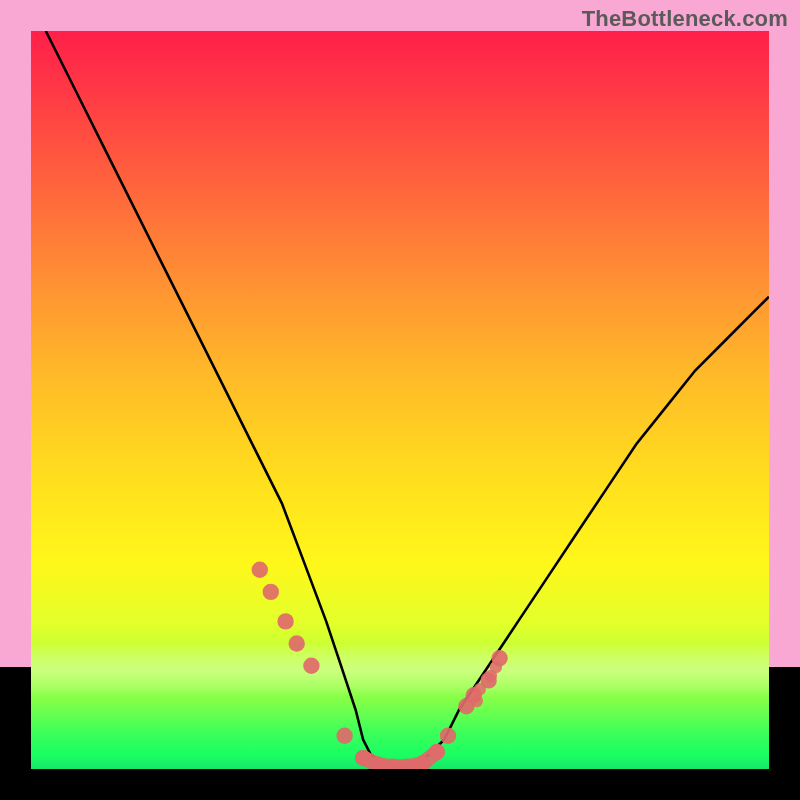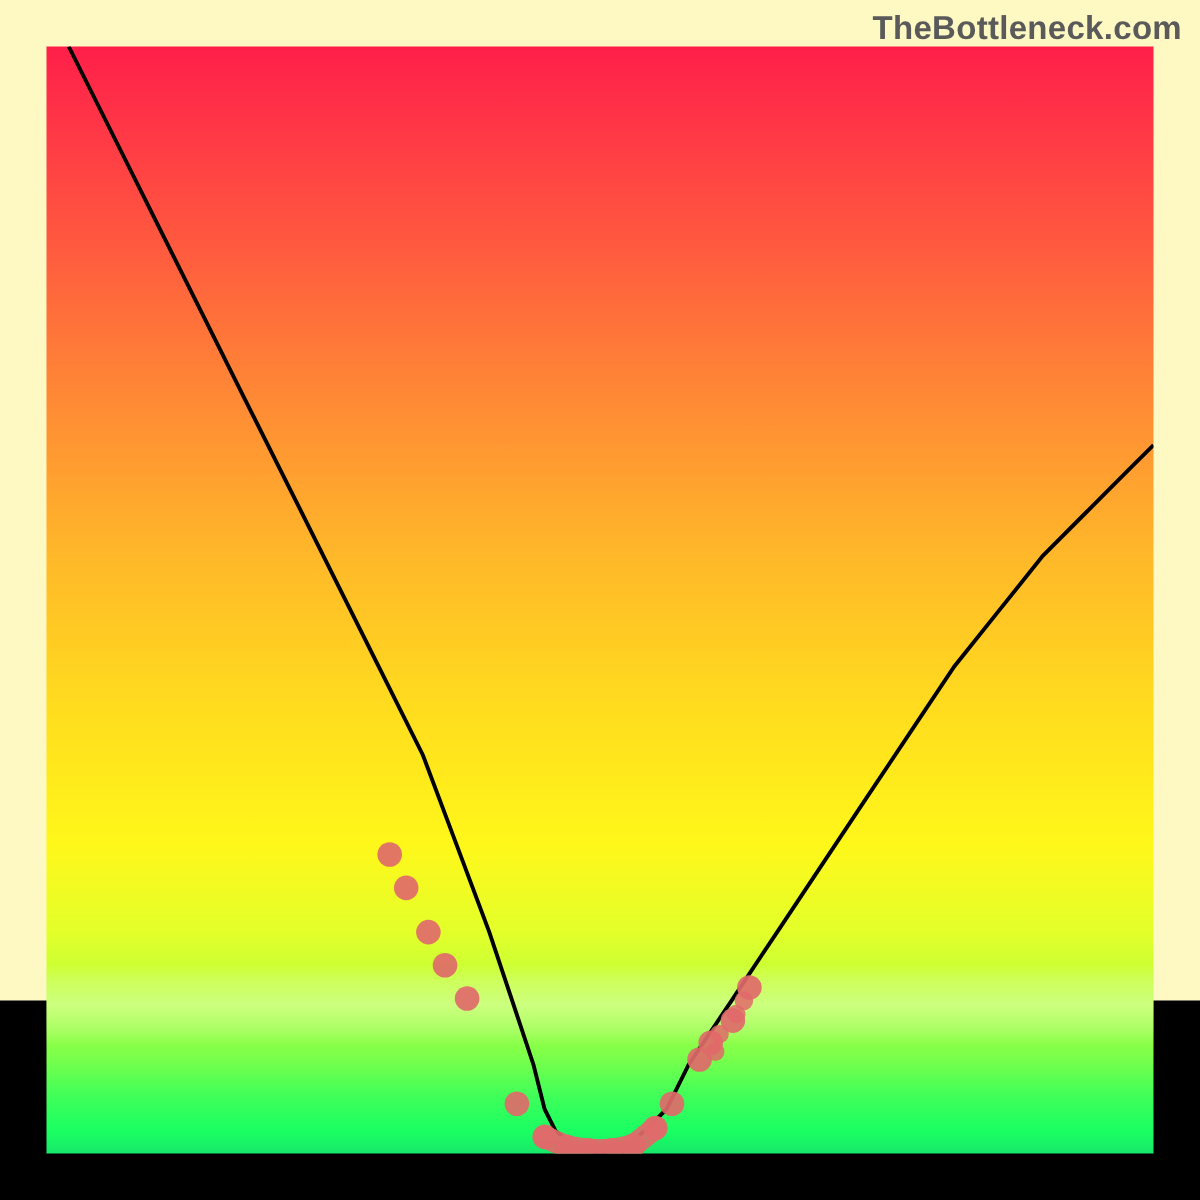--- a/index.html
+++ b/index.html
@@ -8,21 +8,21 @@
     width: 800px;
     height: 800px;
     overflow: hidden;
     background: #000;
     font-family: Arial, Helvetica, sans-serif;
   }
   .frame {
     position: relative;
     width: 800px;
     height: 667px;
-    background: #fef9c3;
+    background: #f9a8d4;
   }
   .plot-area {
     position: absolute;
     left: 31px;
     top: 31px;
     width: 738px;
     height: 738px;
     
     background: linear-gradient(
       to bottom,

